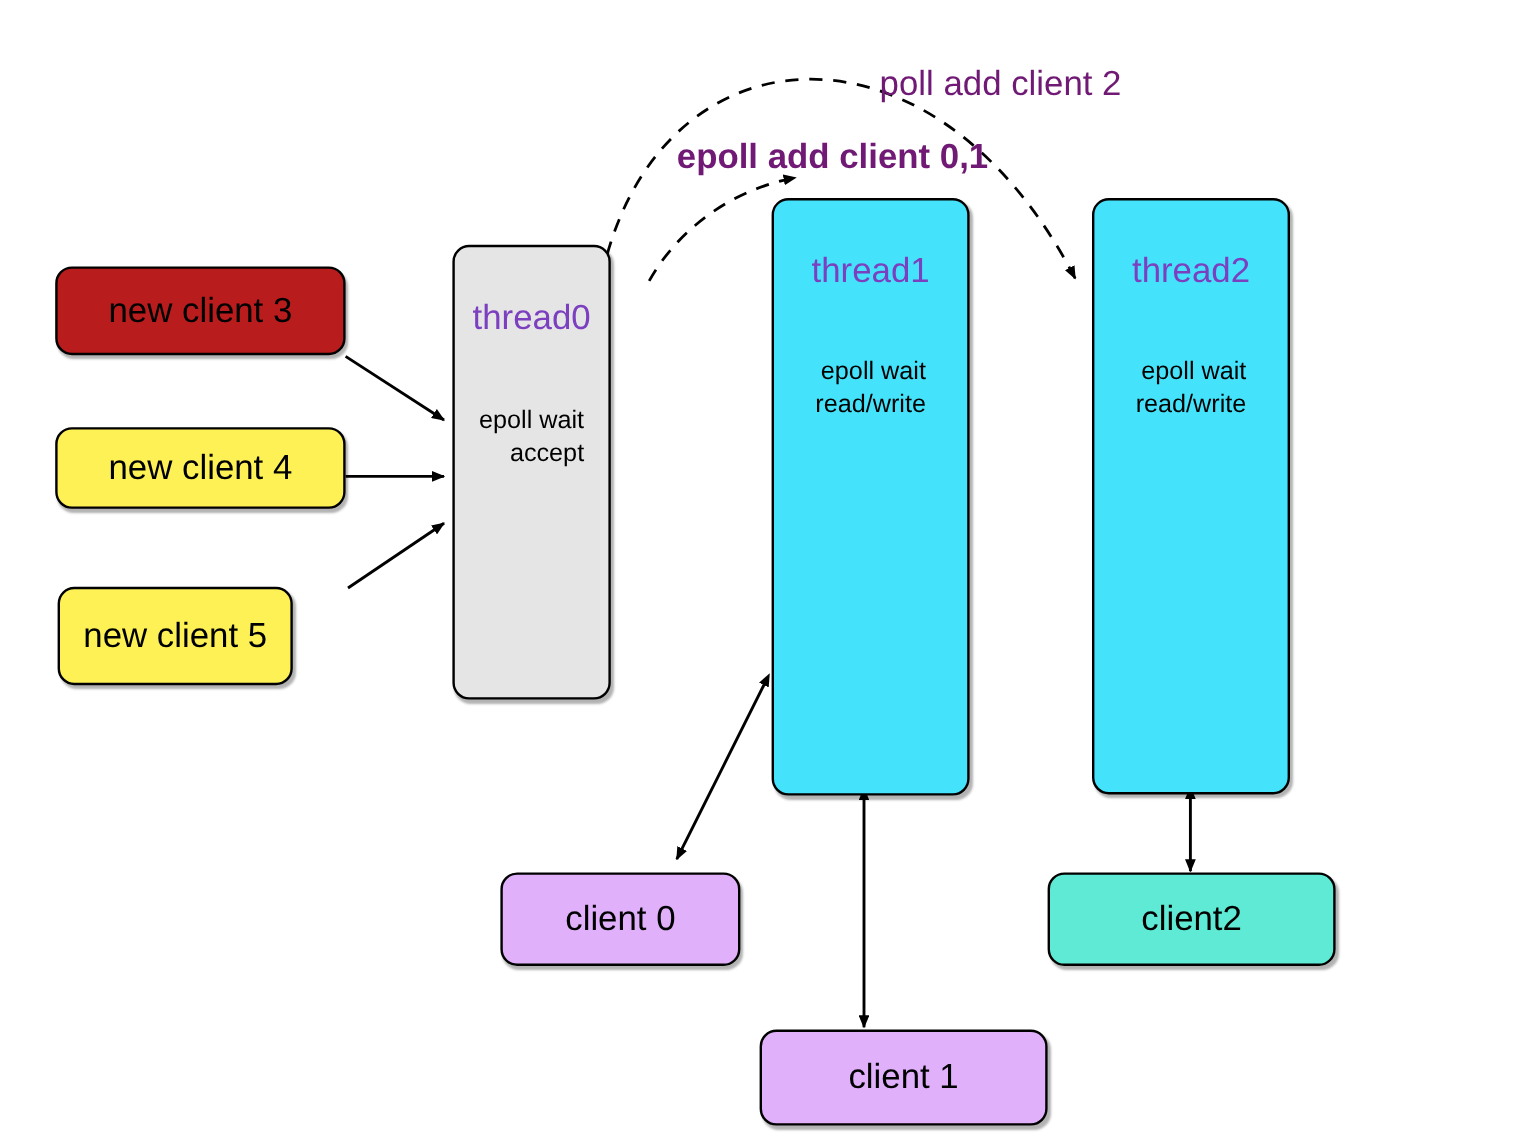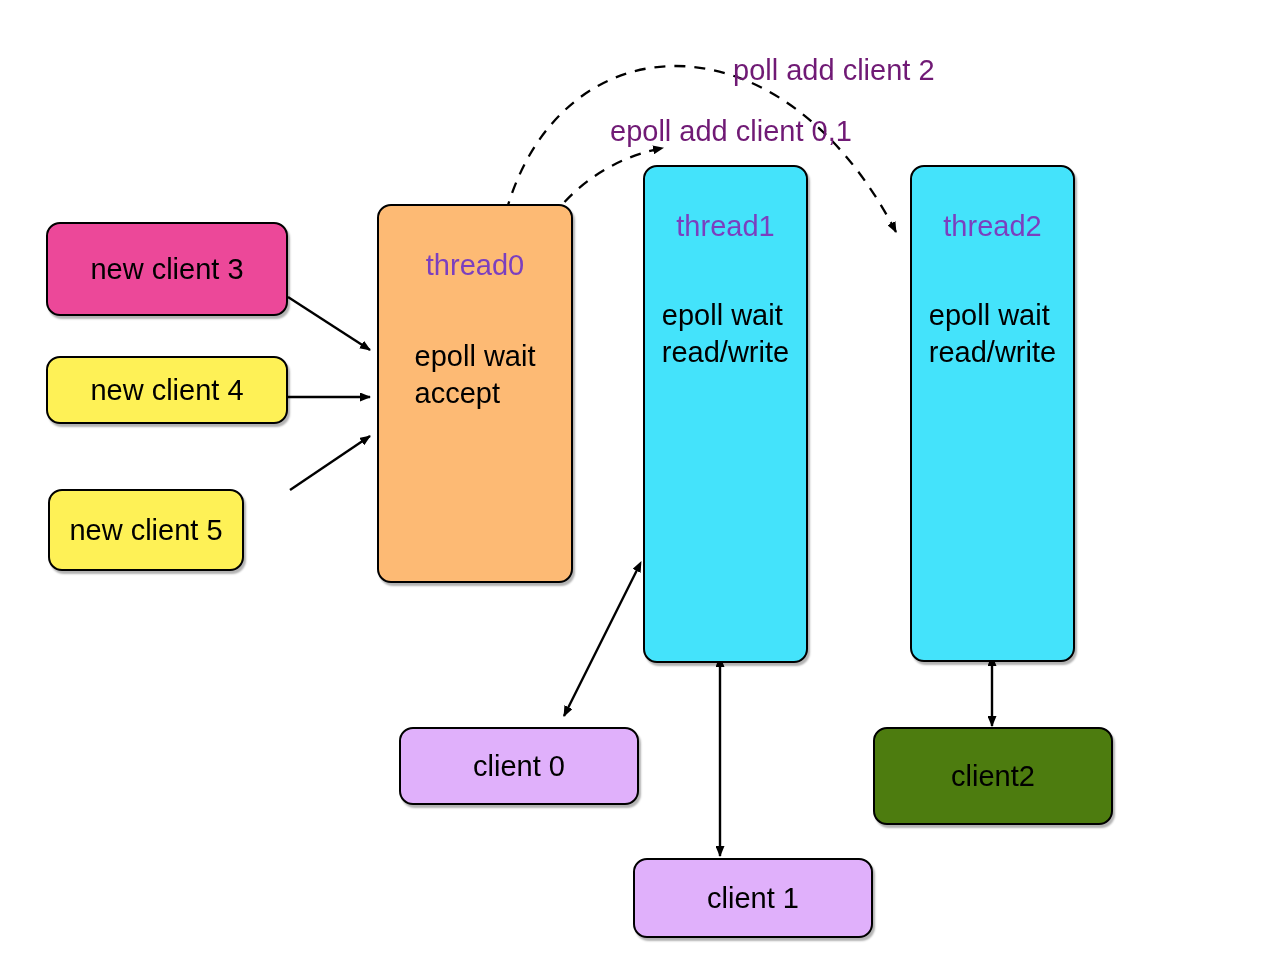--- a/index.html
+++ b/index.html
@@ -45,23 +45,23 @@
 
   .node-title {
     color: #7b3fbf;
     font-size: 29px;
     line-height: 1.1;
     text-align: center;
     white-space: nowrap;
   }
   .node-body {
     color: #000000;
-    font-size: 29px;
+    font-size: 21px;
     line-height: 1.28;
-    text-align: left;
+    text-align: right;
     white-space: pre-line;
   }
   .node-label {
     color: #000000;
     font-size: 29px;
     line-height: 1.2;
     text-align: center;
     white-space: nowrap;
   }
 
@@ -104,59 +104,59 @@
 
     <path d="M 506,212 C 560,20 780,8 896,232" fill="none" stroke="#000000" stroke-width="2.3" stroke-dasharray="11 9" marker-end="url(#arrowhead)"></path>
 
     <line x1="637" y1="570" x2="564" y2="716" stroke="#000000" stroke-width="2.4" marker-start="url(#arrowtail)" marker-end="url(#arrowhead)"></line>
 
     <line x1="720" y1="666" x2="720" y2="856" stroke="#000000" stroke-width="2.4" marker-start="url(#arrowtail)" marker-end="url(#arrowhead)"></line>
 
     <line x1="992" y1="665" x2="992" y2="726" stroke="#000000" stroke-width="2.4" marker-start="url(#arrowtail)" marker-end="url(#arrowhead)"></line>
   </svg>
 
-  <div class="node newclient-node" id="node-new-client-3" style="left:46px; top:222px; width:242px; height:94px; background:#ec4899;">
+  <div class="node newclient-node" id="node-new-client-3" style="left:46px; top:222px; width:242px; height:74px; background:#b91c1c;">
     <span class="node-label">new client 3</span>
   </div>
 
   <div class="node newclient-node" id="node-new-client-4" style="left:46px; top:356px; width:242px; height:68px; background:#fef156;">
     <span class="node-label">new client 4</span>
   </div>
 
   <div class="node newclient-node" id="node-new-client-5" style="left:48px; top:489px; width:196px; height:82px; background:#fef156;">
     <span class="node-label">new client 5</span>
   </div>
 
-  <div class="node thread-node" id="node-thread0" style="left:377px; top:204px; width:196px; height:379px; background:#fdba74;">
+  <div class="node thread-node" id="node-thread0" style="left:377px; top:204px; width:132px; height:379px; background:#e5e5e5;">
     <span class="node-title">thread0</span>
     <span class="node-body">epoll wait
 accept</span>
   </div>
 
   <div class="node thread-node" id="node-thread1" style="left:643px; top:165px; width:165px; height:498px; background:#44e3fb;">
     <span class="node-title">thread1</span>
     <span class="node-body">epoll wait
 read/write</span>
   </div>
 
   <div class="node thread-node" id="node-thread2" style="left:910px; top:165px; width:165px; height:497px; background:#44e3fb;border-radius:14px;">
     <span class="node-title">thread2</span>
     <span class="node-body">epoll wait
 read/write</span>
   </div>
 
-  <div class="node client-node" id="node-client-0" style="left:399px; top:727px; width:240px; height:78px; background:#e0b0fb;">
+  <div class="node client-node" id="node-client-0" style="left:417px; top:727px; width:200px; height:78px; background:#e0b0fb;">
     <span class="node-label">client 0</span>
   </div>
 
   <div class="node client-node" id="node-client-1" style="left:597px; top:858px; width:240px; height:80px; background:#e0b0fb;margin-left:36px;">
     <span class="node-label">client 1</span>
   </div>
 
-  <div class="node client-node" id="node-client-2" style="left:873px; top:727px; width:240px; height:98px; background:#4d7c0f;">
+  <div class="node client-node" id="node-client-2" style="left:873px; top:727px; width:240px; height:78px; background:#5eead4;">
     <span class="node-label">client2</span>
   </div>
 
   <div class="edge-label" id="label-poll-add-client-2" style="left:733px; top:54px;">poll add client 2</div>
 
-  <div class="edge-label" id="label-epoll-add-client-01" style="left:610px; top:115px;">epoll add client 0,1</div>
+  <div class="edge-label" id="label-epoll-add-client-01" style="left:564px; top:115px;font-weight:bold;">epoll add client 0,1</div>
 
 </div>
 
 </body></html>

